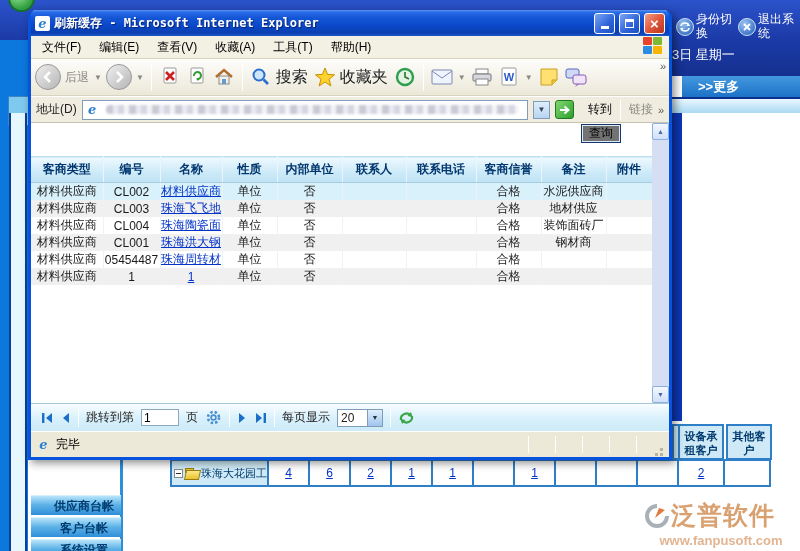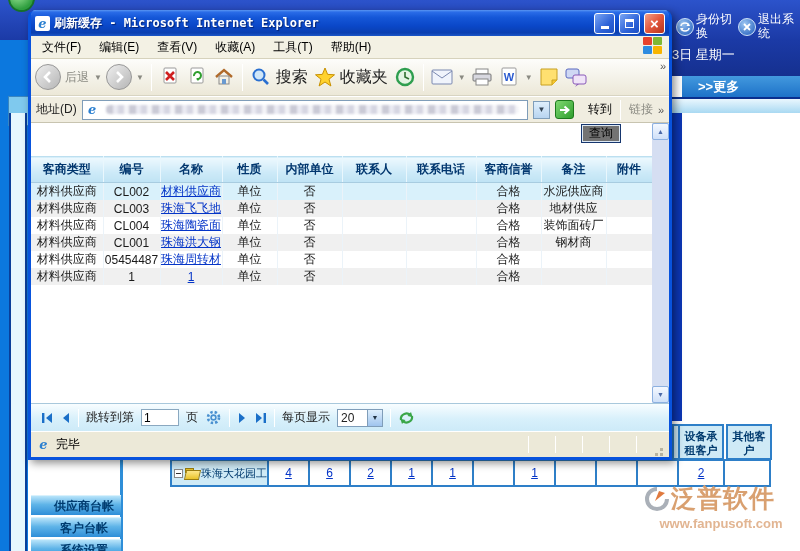--- a/index.html
+++ b/index.html
@@ -64,21 +64,21 @@
     height:3px; background:#e8c32a; border:1px solid #9a7d10; }
   .folder::after { content:""; position:absolute; left:0; top:2px; width:13px;
     height:8px; background:linear-gradient(180deg,#ffe98a,#e8c32a);
     border:1px solid #9a7d10; transform:skewX(-12deg); }
   .proj-name { font-size:11px; color:#013a6e; white-space:nowrap; }
   .proj-cell { width:41px; border-left:2px solid #2e7fc8; text-align:center;
     font-size:12px; line-height:24px; overflow:hidden; }
   .proj-cell.wide { width:46px; }
   .lnk { color:#0535c8; text-decoration:underline; cursor:pointer; }
 
-  .logo { left:645px; top:482px; width:152px; }
+  .logo { left:645px; top:499px; width:152px; }
   .logo-row { display:flex; align-items:center; gap:2px; }
   .logo-title { font-size:25px; font-weight:bold; color:#d9a070; letter-spacing:1px; white-space:nowrap; }
   .logo-url { font-size:13px; font-weight:bold; color:#e2b592; text-align:center; margin-top:1px; }
 
   
   .win { left:28px; top:10px; width:644px; height:450px;
     border:3px solid #0853dd; border-top:0; border-radius:8px 8px 0 0;
     background:#ece9d8; box-shadow:3px 3px 9px rgba(0,0,0,.45);
     display:flex; flex-direction:column; }
   .titlebar { height:26px; flex:none; border-radius:5px 5px 0 0;

